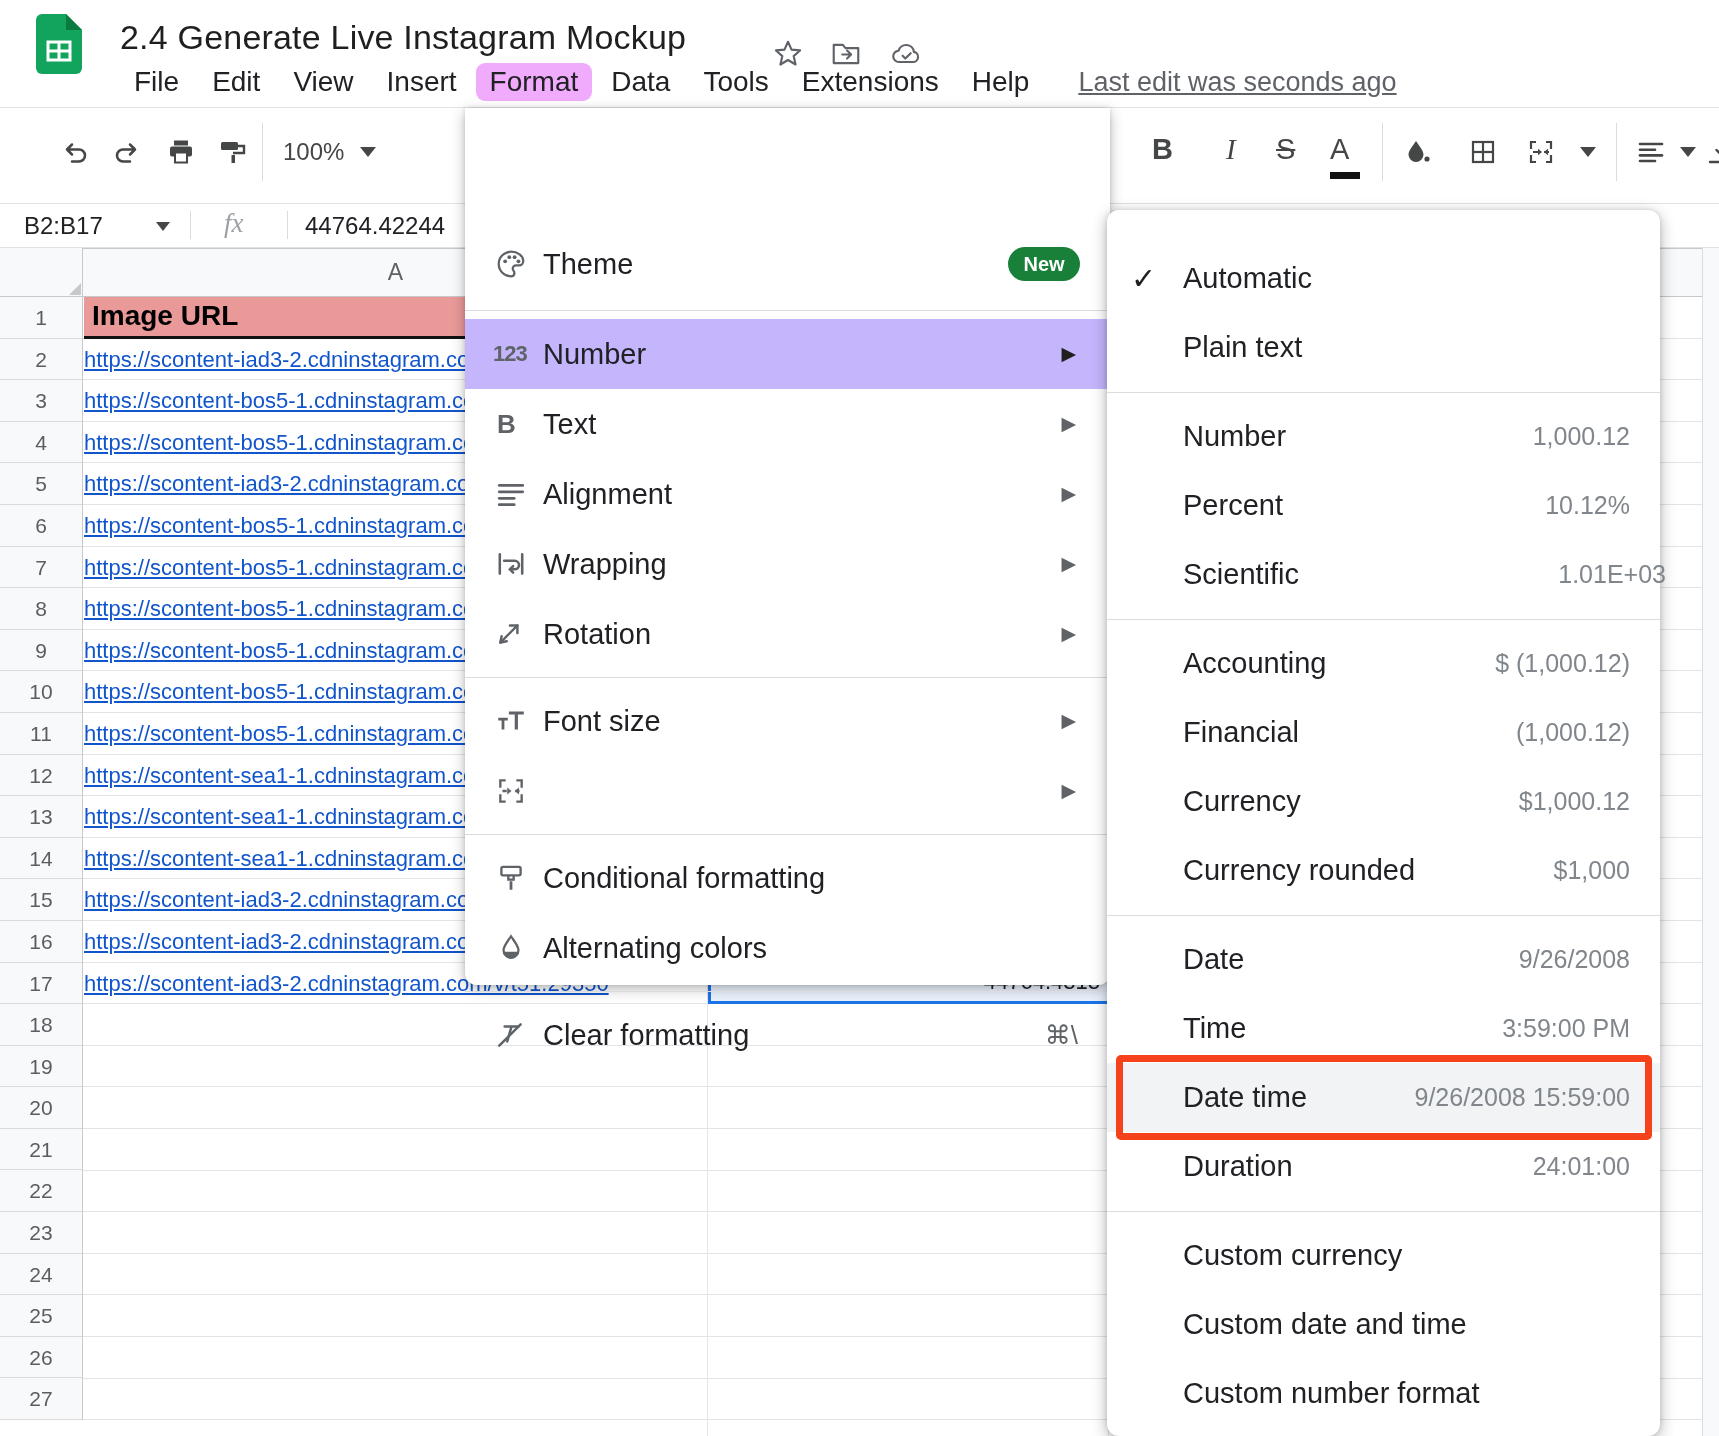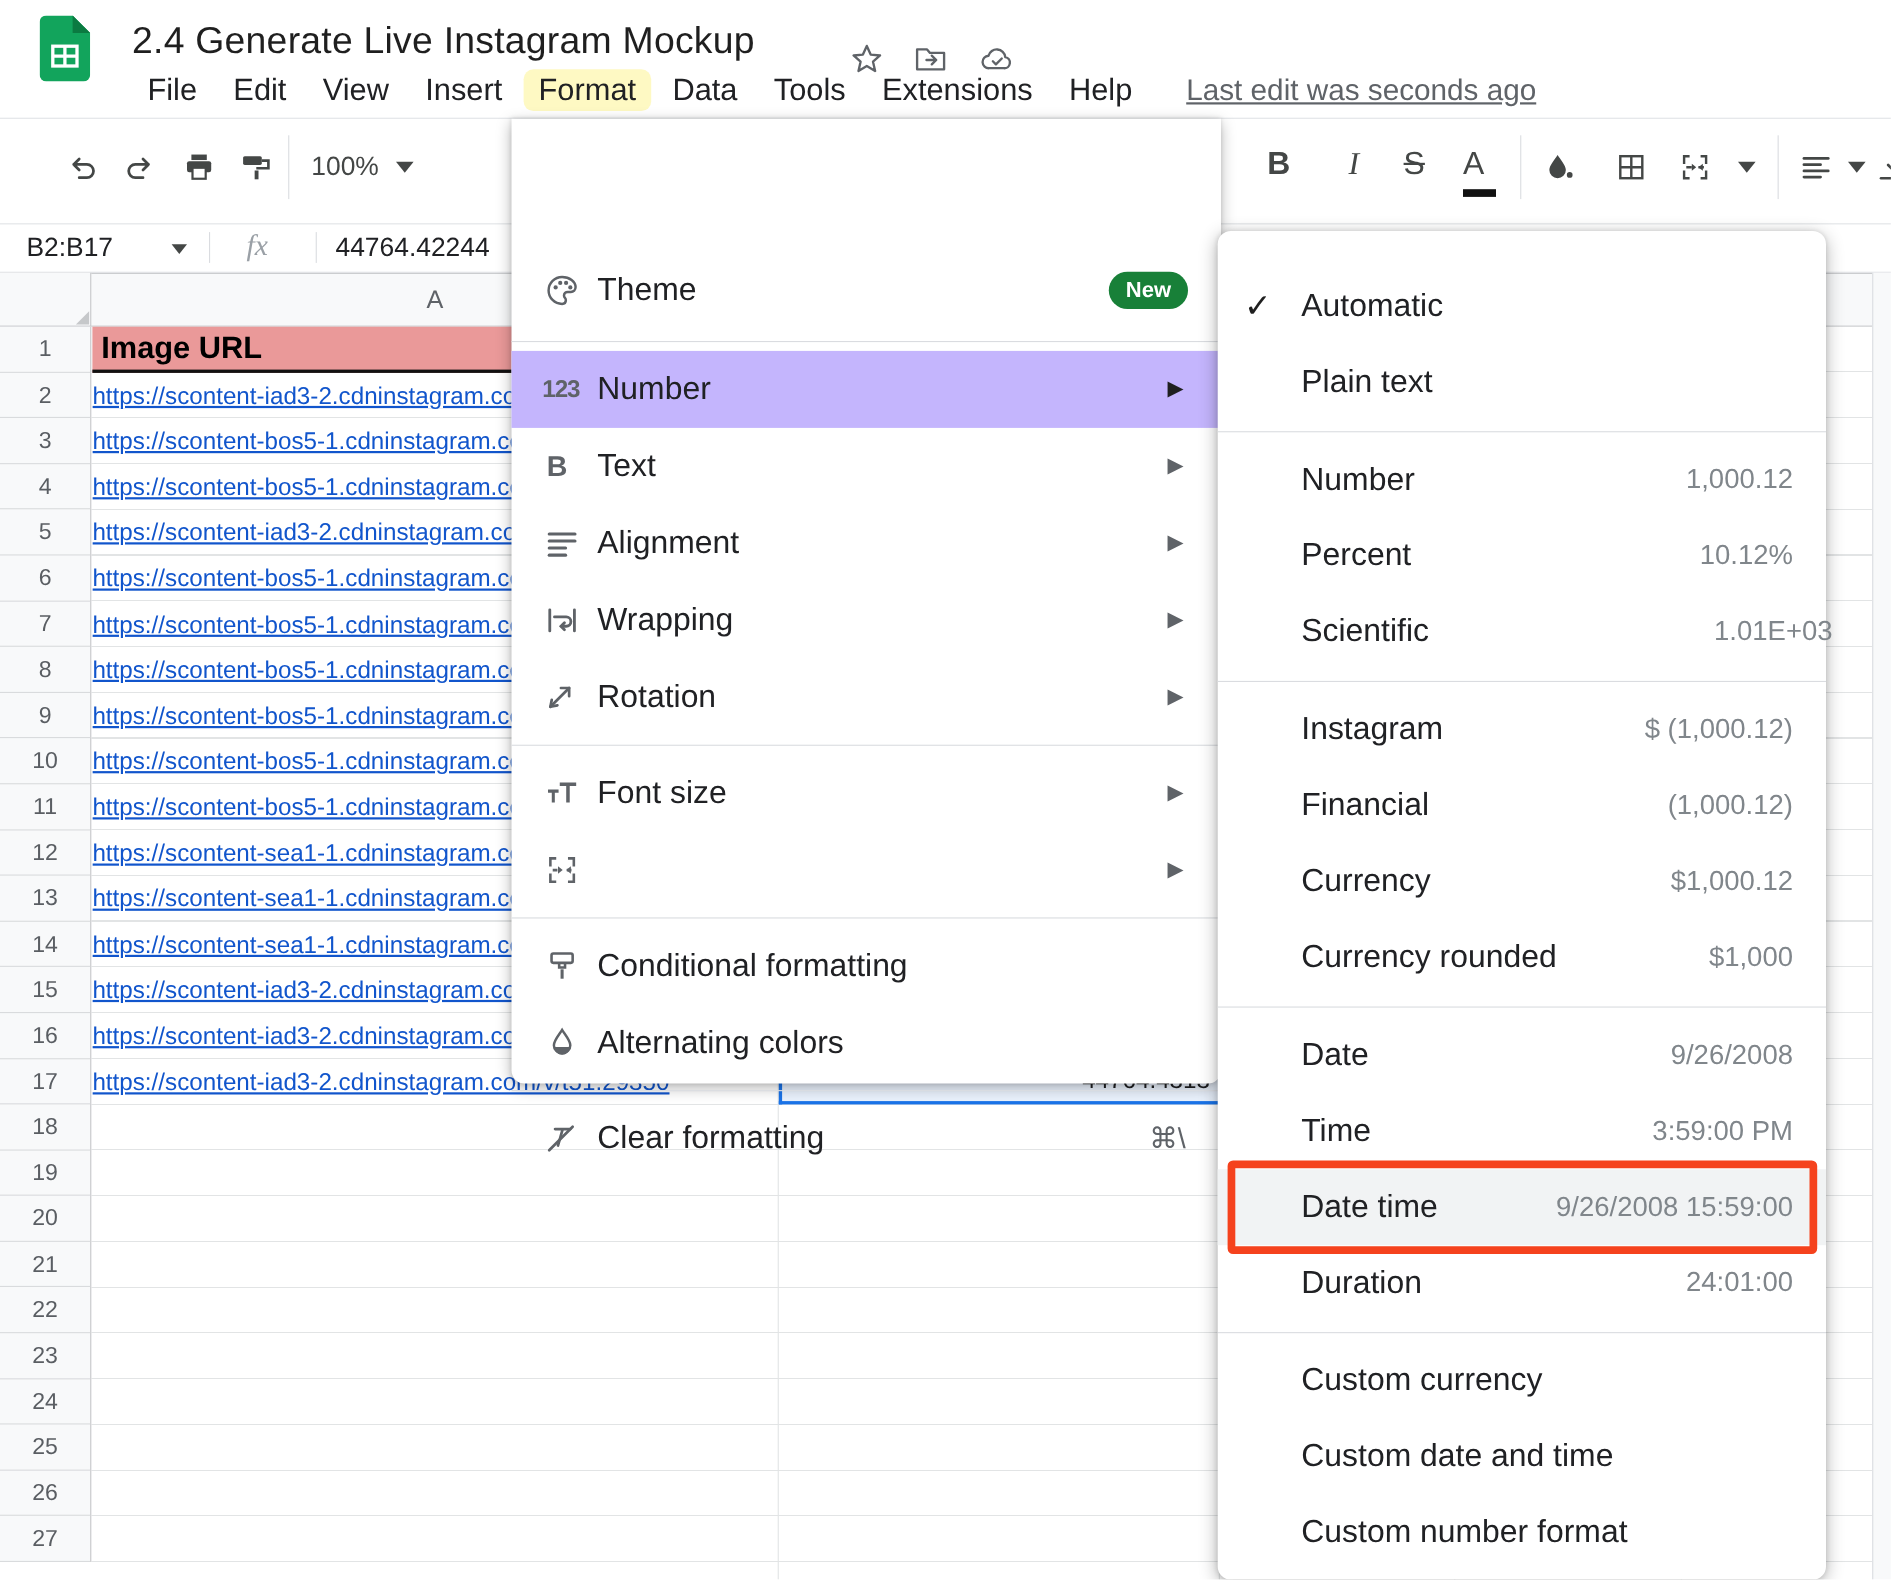--- a/index.html
+++ b/index.html
@@ -13,21 +13,21 @@
   svg{display:block;}
 
   
   #logo{left:36px;top:14px;width:46px;height:60px;}
   #doc-title{left:120px;top:18px;font-size:34px;letter-spacing:.2px;color:#1f1f1f;white-space:nowrap;}
   .title-icon{top:38px;width:32px;height:32px;cursor:pointer;}
 
   
   #menubar{left:120px;top:60px;height:44px;display:flex;align-items:center;gap:5px;}
   .mb-item{font-size:28px;color:#202124;padding:3px 14px;border-radius:9px;white-space:nowrap;cursor:pointer;}
-  .mb-item.active{background:#fef9c3;}
+  .mb-item.active{background:#f0abfc;}
   #last-edit{margin-left:30px;font-size:27px;color:#5f6368;text-decoration:underline;white-space:nowrap;cursor:pointer;}
 
   
   .tb-ico{top:137px;width:30px;height:30px;cursor:pointer;}
   .tb-glyph{top:133px;font-size:29px;color:#444746;cursor:pointer;font-weight:bold;}
   #zoom-label{left:283px;top:138px;font-size:24px;color:#444746;cursor:pointer;}
   .caret{width:0;height:0;border-left:8px solid transparent;border-right:8px solid transparent;border-top:10px solid #444746;cursor:pointer;}
   .tb-div{top:123px;height:58px;}
   #text-color-bar{left:1330px;top:172px;width:30px;height:7px;background:#111;}
 
@@ -489,21 +489,21 @@
     <span class="sm-label">Percent</span>
     <span class="sm-value">10.12%</span>
   </div>
   <div class="sm-item" style="top:330px;padding-left:36px;">
     <span class="sm-label">Scientific</span>
     <span class="sm-value">1.01E+03</span>
   </div>
   <div class="sm-div" style="top:409px;"></div>
 
   <div class="sm-item" style="top:419px;">
-    <span class="sm-label">Instagram</span>
+    <span class="sm-label">Accounting</span>
     <span class="sm-value">$ (1,000.12)</span>
   </div>
   <div class="sm-item" style="top:488px;">
     <span class="sm-label">Financial</span>
     <span class="sm-value">(1,000.12)</span>
   </div>
   <div class="sm-item" style="top:557px;">
     <span class="sm-label">Currency</span>
     <span class="sm-value">$1,000.12</span>
   </div>

